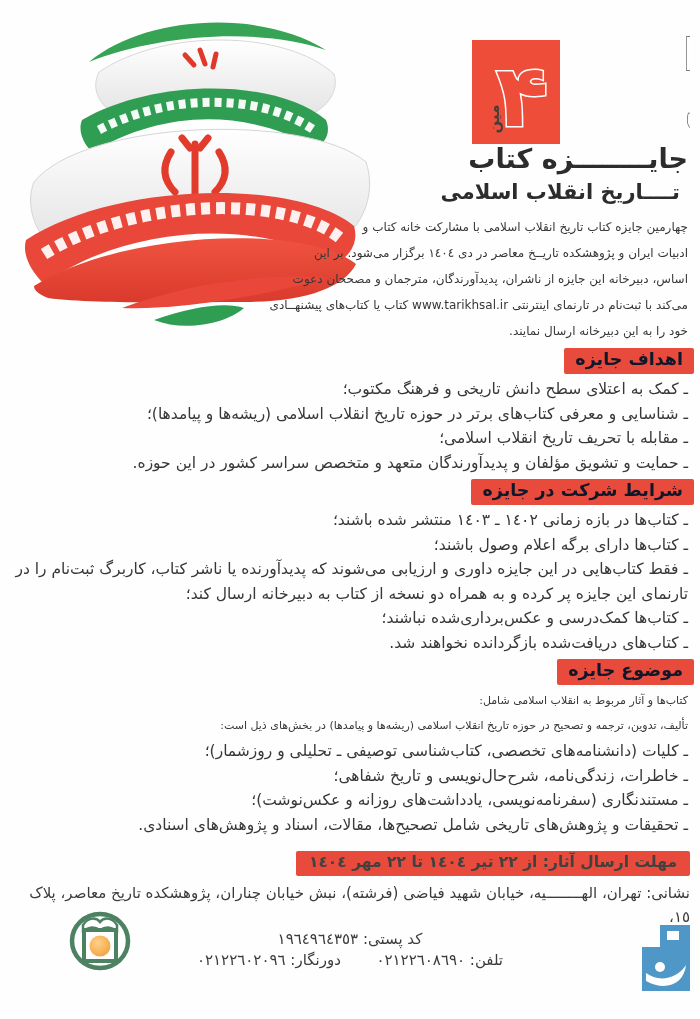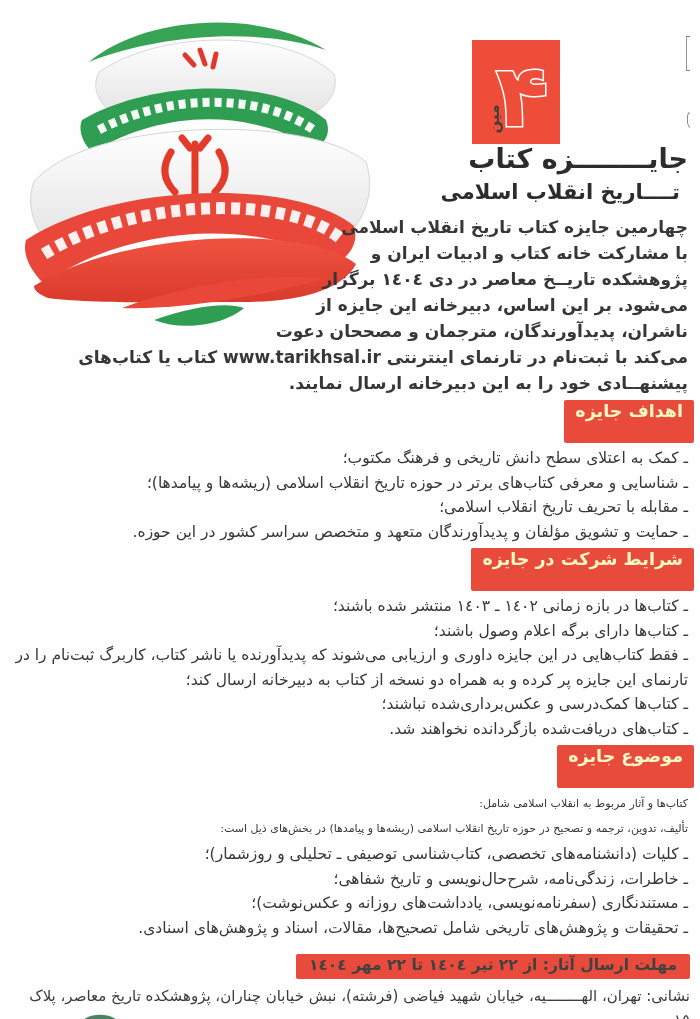--- a/index.html
+++ b/index.html
@@ -24,25 +24,25 @@
   .num-box{ position:absolute; top:40px; right:140px; width:88px; height:104px; }
   .num-box svg{ width:100%; height:100%; display:block; }
   .num-suffix{
     position:absolute; left:8px; bottom:16px;
     font-size:15px; font-weight:bold; color:#3f3f3f;
     transform:rotate(-90deg); transform-origin:center;
   }
   .title1{ position:absolute; top:143px; right:12px; font-size:27px; font-weight:bold; color:#2c2c2c; letter-spacing:0; }
   .title2{ position:absolute; top:180px; right:20px; font-size:21px; font-weight:bold; color:#2c2c2c; }
   
-  .intro{ margin:2px 12px 0 8px; font-size:17px; line-height:26px; text-align:right; color:#373737;font-weight:bold; }
+  .intro{ margin:2px 12px 0 8px; font-size:12px; line-height:26px; text-align:right; color:#373737; }
   .bar-row{ text-align:right; margin:4px 6px 3px 0; }
   .bar{
-    display:inline-block; background:#e84b3c; color:#fef9c3;
-    font-weight:bold; font-size:17.5px; padding:1px 11px 22px; border-radius:2px;
+    display:inline-block; background:#e84b3c; color:#0f172a;
+    font-weight:bold; font-size:17.5px; padding:1px 11px 5px; border-radius:2px;
   }
   .list{ list-style:none; margin:1px 12px 1px 14px; font-size:15.5px; line-height:24.5px; text-align:right; color:#373737; }
   .lead{ margin:0 12px; font-size:11px; line-height:25px; text-align:right; color:#373737; }
   .deadline-row{ text-align:right; margin:14px 10px 5px 8px; }
   .deadline{
     display:inline-block; background:#e84b3c; color:#414141;
     font-weight:bold; font-size:15.5px; padding:2px 13px 5px; border-radius:2px;
   }
   
   .footer{ position:relative; margin-top:2px; height:130px; }
@@ -158,20 +158,21 @@
       <li>ـ مستندنگاری (سفرنامه‌نویسی، یادداشت‌های روزانه و عکس‌نوشت)؛</li>
       <li>ـ تحقیقات و پژوهش‌های تاریخی شامل تصحیح‌ها، مقالات، اسناد و پژوهش‌های اسنادی.</li>
     </ul>
 
   <div class="deadline-row">
     <span class="deadline">مهلت ارسال آثار: از ٢٢ تیر ١٤٠٤ تا ٢٢ مهر ١٤٠٤</span>
   </div>
 
   <div class="footer">
     <p class="address">نشانی: تهران، الهــــــــیه، خیابان شهید فیاضی (فرشته)، نبش خیابان چناران، پژوهشکده تاریخ معاصر، پلاک ١٥،</p>
+    <p class="postal">کد پستی: ١٩٦٤٩٦٤٣٥٣</p>
     <p class="phones">
       <span>تلفن:</span>
       <span>٠٢١٢٢٦٠٨٦٩٠</span>
       <span class="gap"></span>
       <span>دورنگار:</span>
       <span>٠٢١٢٢٦٠٢٠٩٦</span>
     </p>
 
     <div class="logo-left">
       <svg width="76" height="62" viewBox="0 0 76 62" xmlns="http://www.w3.org/2000/svg">

